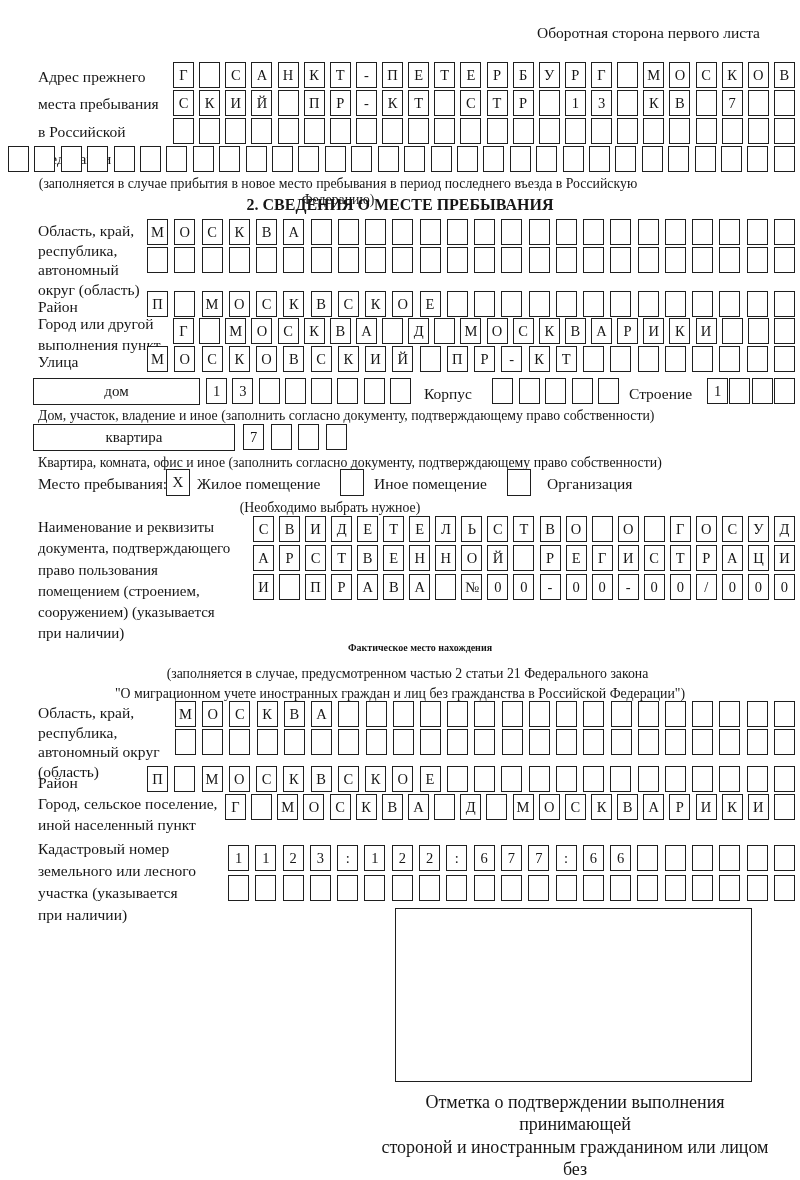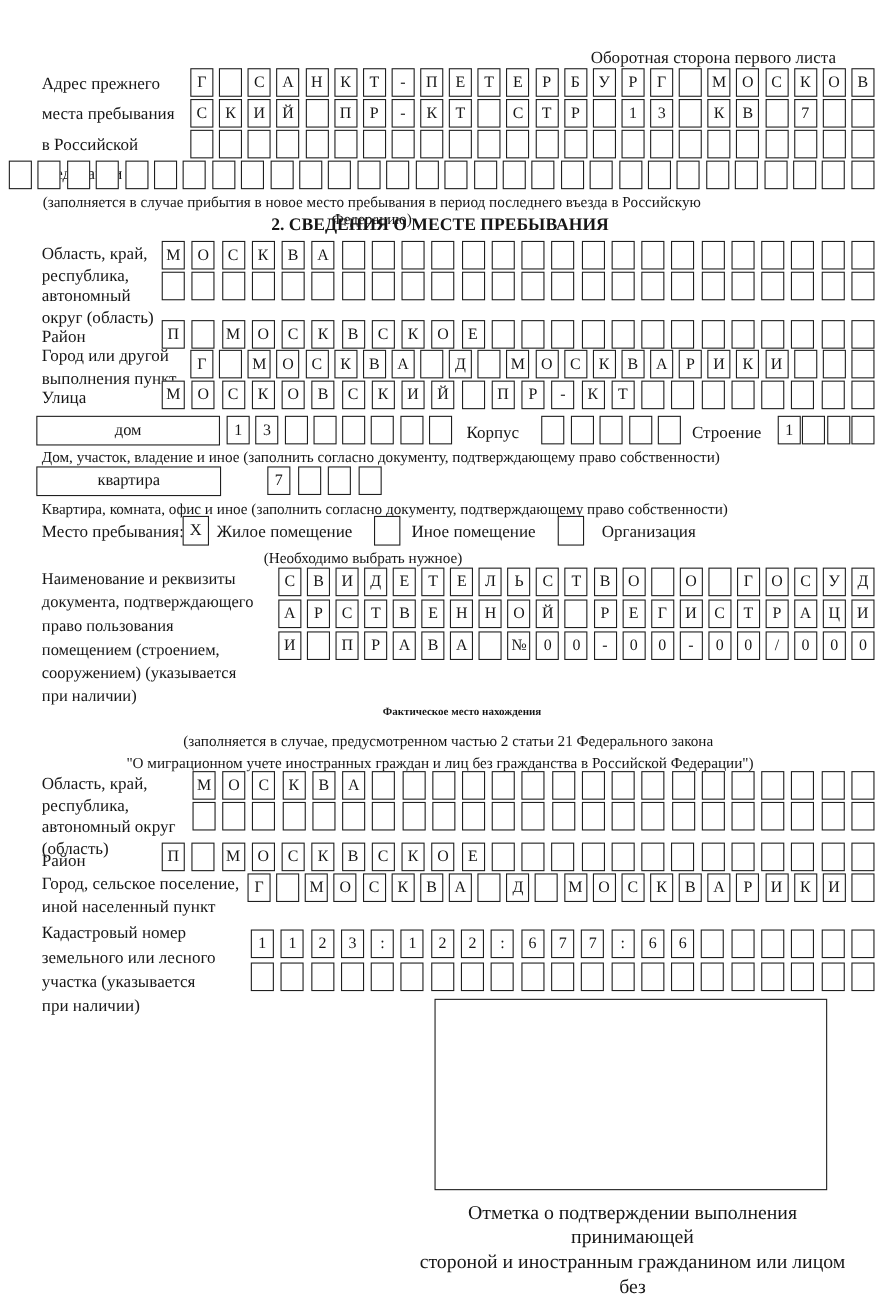--- a/index.html
+++ b/index.html
@@ -2,21 +2,21 @@
 <html><head>
 <meta charset="utf-8">
 <style>
   * { box-sizing: border-box; margin: 0; padding: 0; }
   html, body { background: #ffffff; }
   body {
     width: 800px; height: 1180px; position: relative;
     font-family: "Liberation Serif", serif;
     color: #161616;
   }
-  .abs { position: absolute; margin-top: 20px; }
+  .abs { position: absolute; }
   .lbl { position: absolute; font-size: 15.5px; white-space: pre-line; line-height: 22px; }
   .lh27 { line-height: 27.4px; }
   .lh19 { line-height: 19.5px; }
   .lh21 { line-height: 21.3px; font-size: 15px; }
   .note { position: absolute; font-size: 13.8px; white-space: pre-line; }
   .center { text-align: center; }
   .cellrow { position: absolute; display: flex; justify-content: space-between; }
   .cell {
     flex: none; width: 21px; height: 26px;
     border: 1.5px solid #1f1f1f;
@@ -324,21 +324,21 @@
   </div>
 <div class="lbl" style="left:629px; top:383px;">Строение</div>
 <div class="cellrow" style="left:707px; top:378px; width:88px;">
     <span class="cell">1</span>
     <span class="cell"></span>
     <span class="cell"></span>
     <span class="cell"></span>
   </div>
 <div class="note" style="left:38px; top:408px; width:740px;">Дом, участок, владение и иное (заполнить согласно документу, подтверждающему право собственности)</div>
 
-<div class="widebox" style="left:33px; top:424px; width:168px;">
+<div class="widebox" style="left:33px; top:424px; width:202px;">
   <span>квартира</span>
 </div>
 <div class="cellrow" style="left:243px; top:424px; width:104px;">
     <span class="cell">7</span>
     <span class="cell"></span>
     <span class="cell"></span>
     <span class="cell"></span>
   </div>
 <div class="note" style="left:38px; top:455px; width:740px;">Квартира, комната, офис и иное (заполнить согласно документу, подтверждающему право собственности)</div>
 

